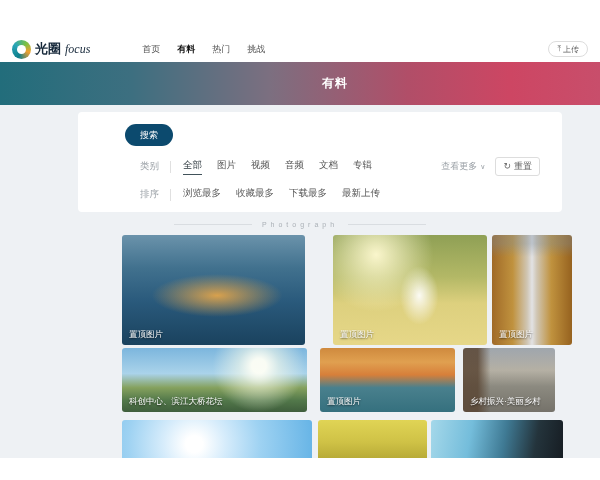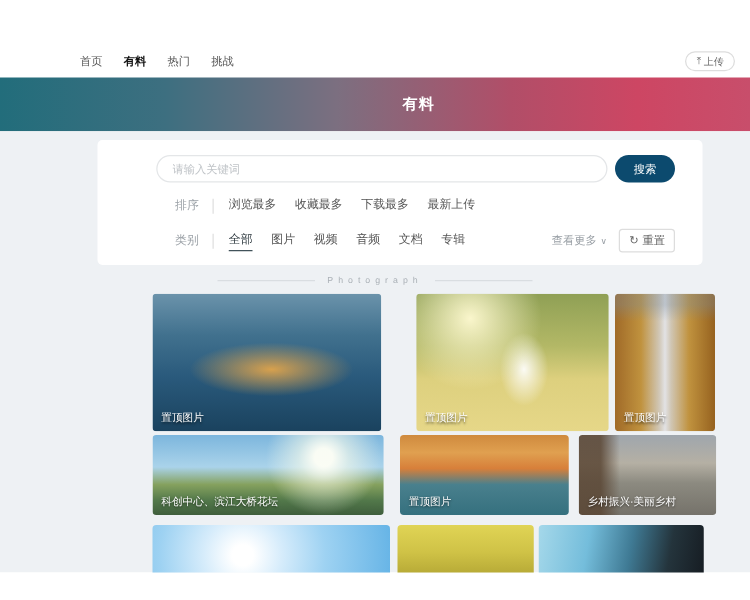--- a/index.html
+++ b/index.html
@@ -76,21 +76,21 @@
   .row2{height:64px;margin-bottom:8px;}
   .row3{height:44px;}
   .photo{position:relative;border-radius:3px;overflow:hidden;cursor:pointer;flex:none;}
   .plabel{position:absolute;left:7px;bottom:4px;font-size:8.5px;color:#fff;
           text-shadow:0 1px 2px rgba(0,0,0,.65);white-space:nowrap;}
   .c1{width:183px;margin-right:28px;}
   .c2{width:154px;margin-right:5px;}
   .c3{width:80px;}
   .c4{width:185px;margin-right:13px;}
   .c5{width:135px;margin-right:8px;}
-  .c6{width:110px;}
+  .c6{width:92px;}
   .c7{width:190px;margin-right:6px;}
   .c8{width:109px;margin-right:4px;}
   .c9{width:132px;}
 
   .p1{background:radial-gradient(ellipse 55% 30% at 52% 55%, rgba(234,168,72,.9), rgba(234,168,72,0) 65%),
       linear-gradient(180deg,#6b93ab 0%,#41718e 30%,#2a5a7c 60%,#1a425e 100%);}
   .p2{background:radial-gradient(circle at 28% 18%, rgba(255,250,210,.95), rgba(255,250,210,0) 40%),
       radial-gradient(ellipse 18% 38% at 56% 55%, rgba(255,255,255,.92), rgba(255,255,255,0) 70%),
       linear-gradient(180deg,#8fa055 0%,#b3b866 38%,#ddd07e 62%,#e6d788 100%);}
   .p3{background:linear-gradient(180deg, rgba(120,140,160,.35) 0 8%, transparent 20%),
@@ -108,53 +108,46 @@
 </style>
 </head>
 <body>
 
 <div class="page">
 
 
   <div class="topstrip"></div>
 
   <div class="header">
+    <div class="logo">
+      <span class="logo-icon"></span>
+      <span class="logo-cn">光圈</span>
+      <span class="logo-en">focus</span>
+    </div>
     <div class="nav">
       <span class="nav-item">首页</span>
       <span class="nav-item active">有料</span>
       <span class="nav-item">热门</span>
       <span class="nav-item">挑战</span>
     </div>
     <button class="upload-btn">
       <span class="upload-ic">⤒</span>
       <span>上传</span>
     </button>
   </div>
 
   <div class="banner">
     <span class="banner-title">有料</span>
   </div>
 
   <div class="content">
 
     <div class="panel">
       <div class="search-row">
-        <input class="search-input" type="text" placeholder="请输入关键词" style="">
         <button class="search-btn">搜索</button>
-      </div>
-
-      <div class="f-row">
-        <span class="f-label">排序</span>
-        <span class="f-div"></span>
-        <div class="f-items">
-          <span class="f-item">浏览最多</span>
-          <span class="f-item">收藏最多</span>
-          <span class="f-item">下载最多</span>
-          <span class="f-item">最新上传</span>
-        </div>
       </div>
 
       <div class="f-row">
         <span class="f-label">类别</span>
         <span class="f-div"></span>
         <div class="f-items">
           <span class="f-item active">全部</span>
           <span class="f-item">图片</span>
           <span class="f-item">视频</span>
           <span class="f-item">音频</span>
@@ -165,20 +158,31 @@
           <span class="more-link">
             <span>查看更多</span>
             <span class="more-caret">∨</span>
           </span>
           <button class="reset-btn">
             <span class="reset-ic">↻</span>
             <span>重置</span>
           </button>
         </div>
       </div>
+
+      <div class="f-row">
+        <span class="f-label">排序</span>
+        <span class="f-div"></span>
+        <div class="f-items">
+          <span class="f-item">浏览最多</span>
+          <span class="f-item">收藏最多</span>
+          <span class="f-item">下载最多</span>
+          <span class="f-item">最新上传</span>
+        </div>
+      </div>
     </div>
 
     <div class="section-hd">
       <div class="section-sub">
         <span class="sub-line"></span>
         <span class="sub-text">Photograph</span>
         <span class="sub-line"></span>
       </div>
     </div>
 

